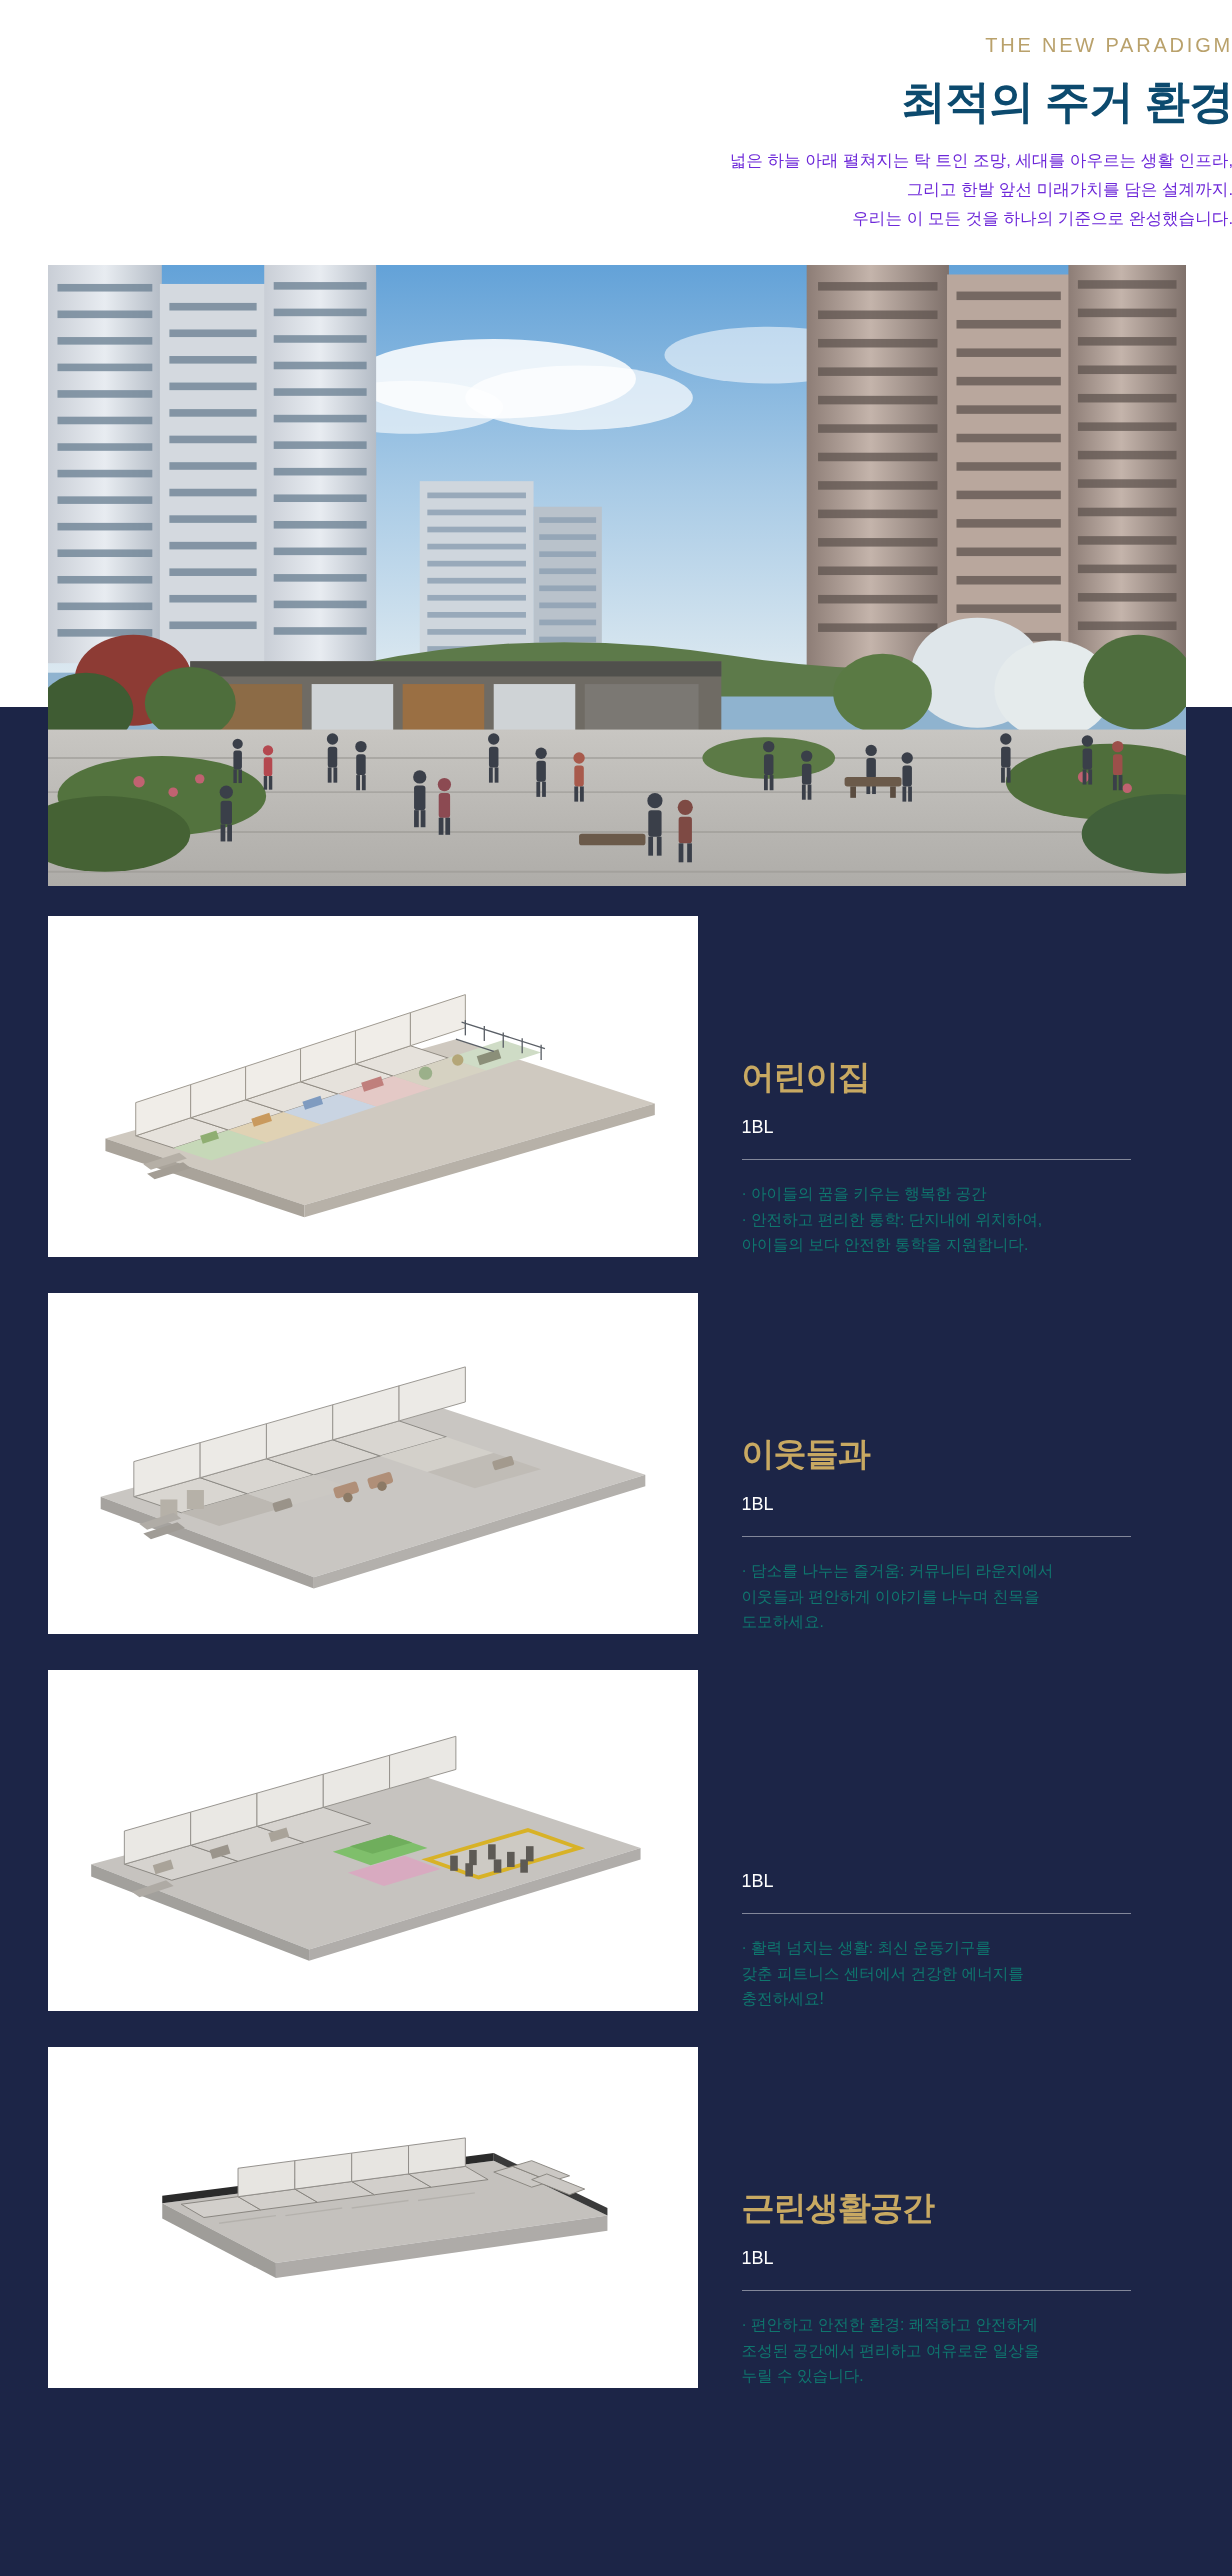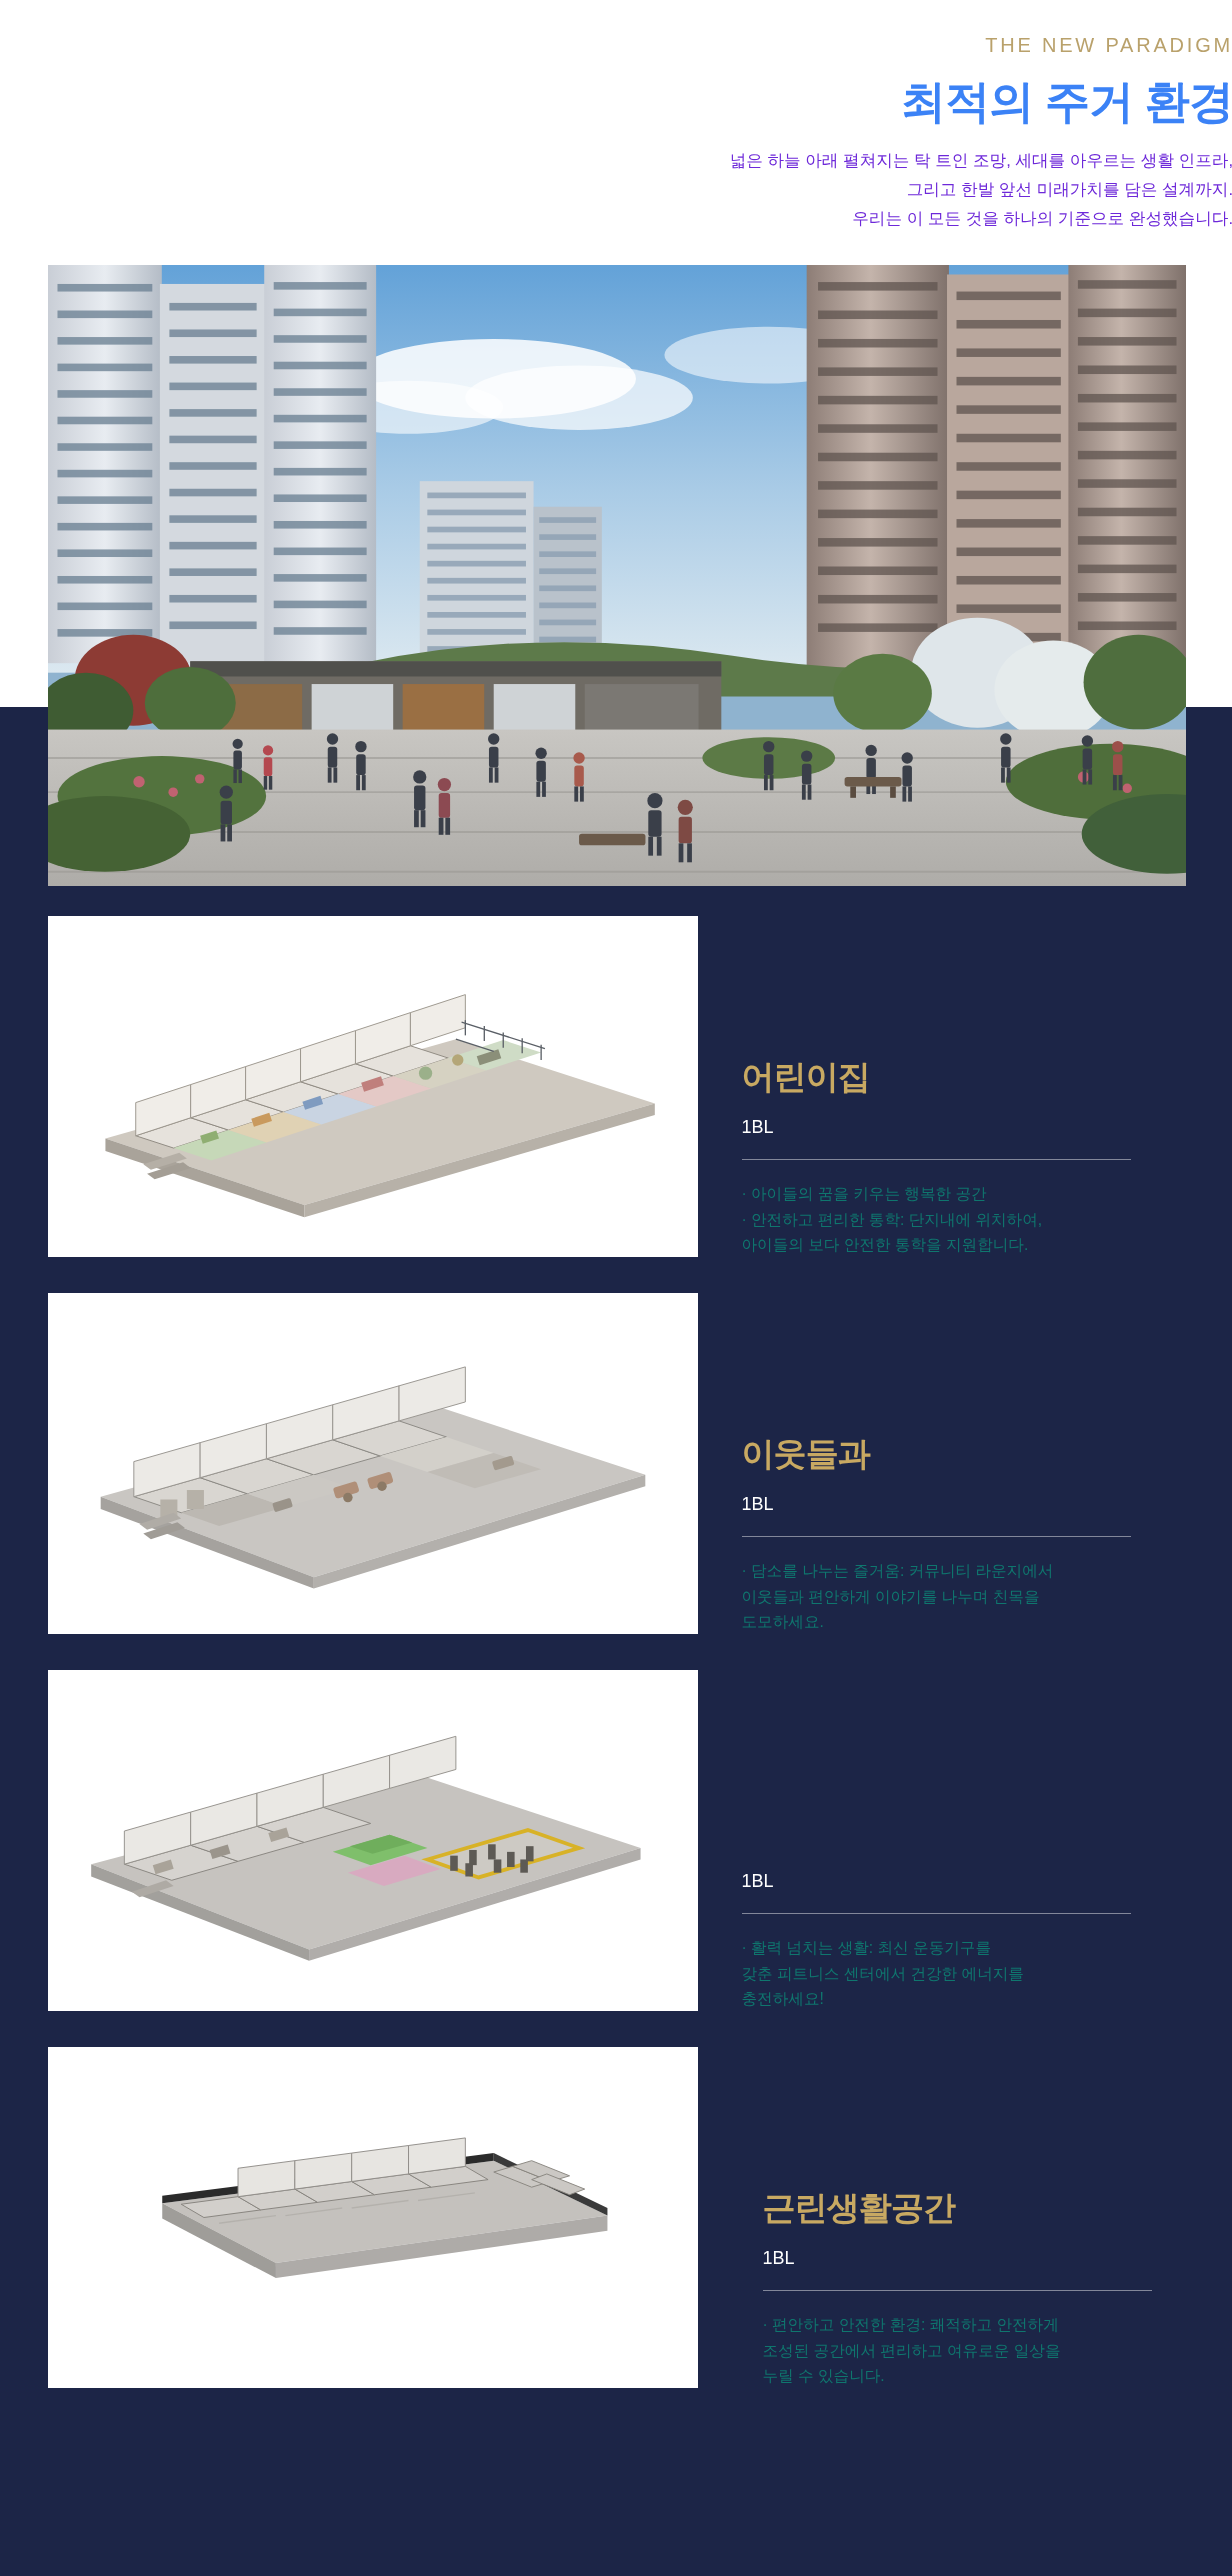--- a/index.html
+++ b/index.html
@@ -29,21 +29,21 @@
   .eyebrow {
     font-size: 20px;
     letter-spacing: 2.8px;
     color: #b9a16b;
     font-weight: 400;
   }
   .headline {
     margin-top: 15px;
     font-size: 45px;
     font-weight: 700;
-    color: #3b82f6;
+    color: #0c4a6e;
     letter-spacing: -0.9px;
   }
   .subcopy {
     margin-top: 14px;
     font-size: 16.6px;
     line-height: 1.75;
     color: #6d28d9;
     font-weight: 400;
   }
 
@@ -77,21 +77,21 @@
     width: 1138px;
     margin: 0 auto;
     padding-top: 30px;
     padding-bottom: 57px;
   }
   .facility {
     display: flex;
     align-items: flex-end;
     margin-bottom: 36px;
   }
-  .facility:last-child { margin-bottom: 0; gap: 21px; }
+  .facility:last-child { margin-bottom: 0; }
   .fac-img {
     width: 650px;
     height: 341px;
     background: #ffffff;
     flex: 0 0 650px;
     position: relative;
     overflow: hidden;
   }
   .fac-img svg { display:block; width: 650px; height: 341px; }
   .fac-text {

